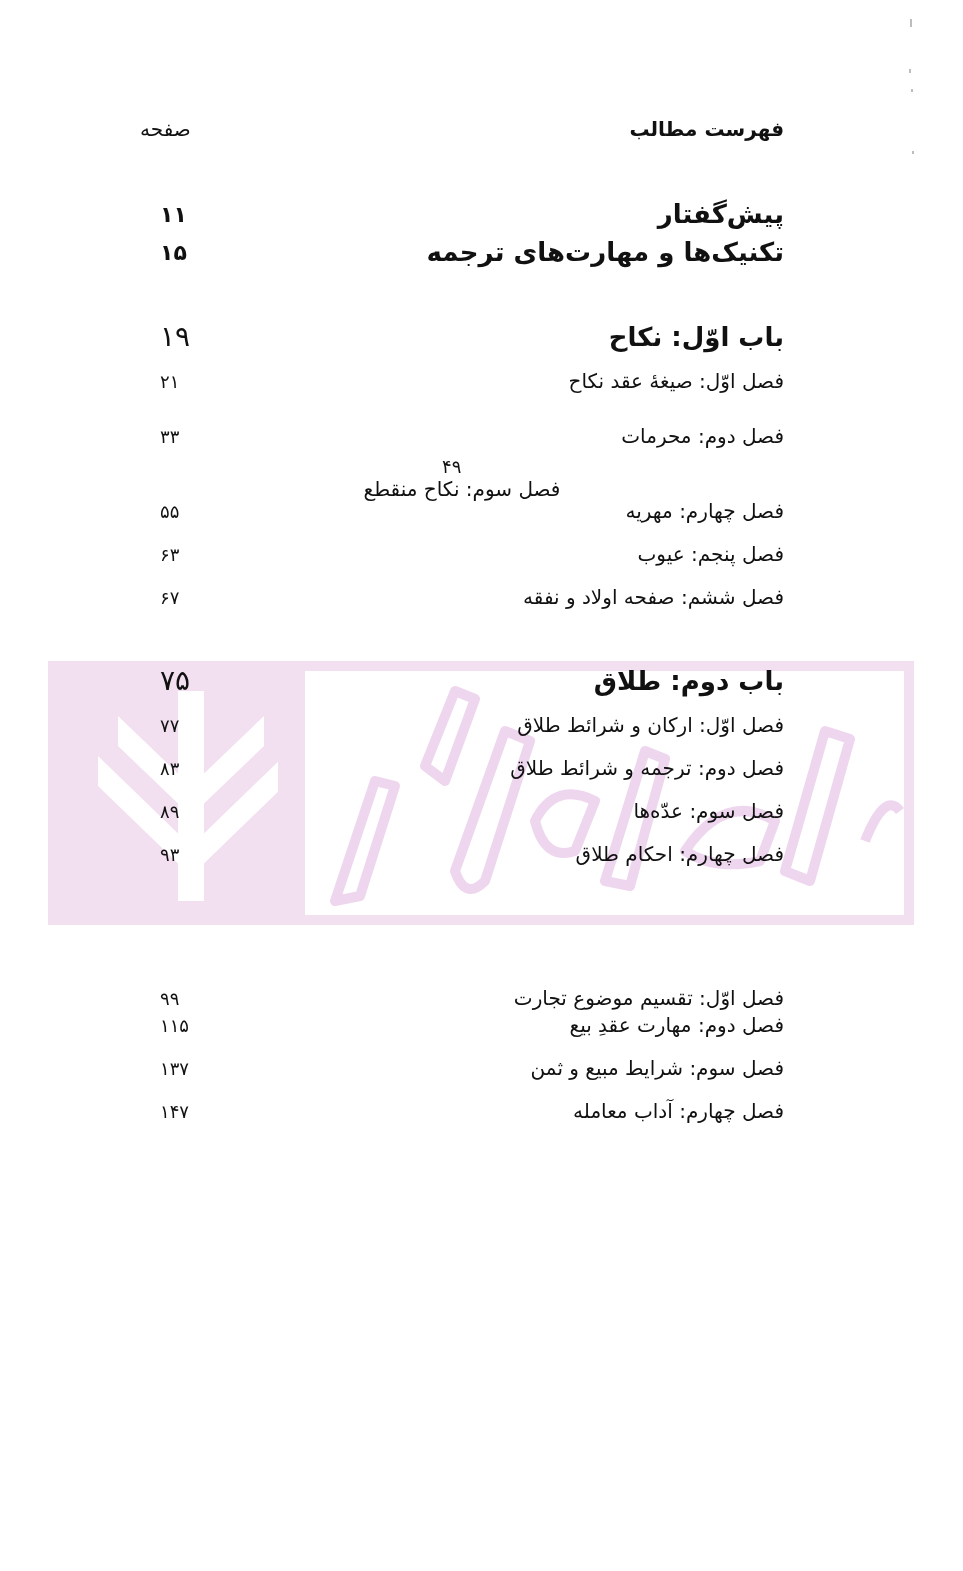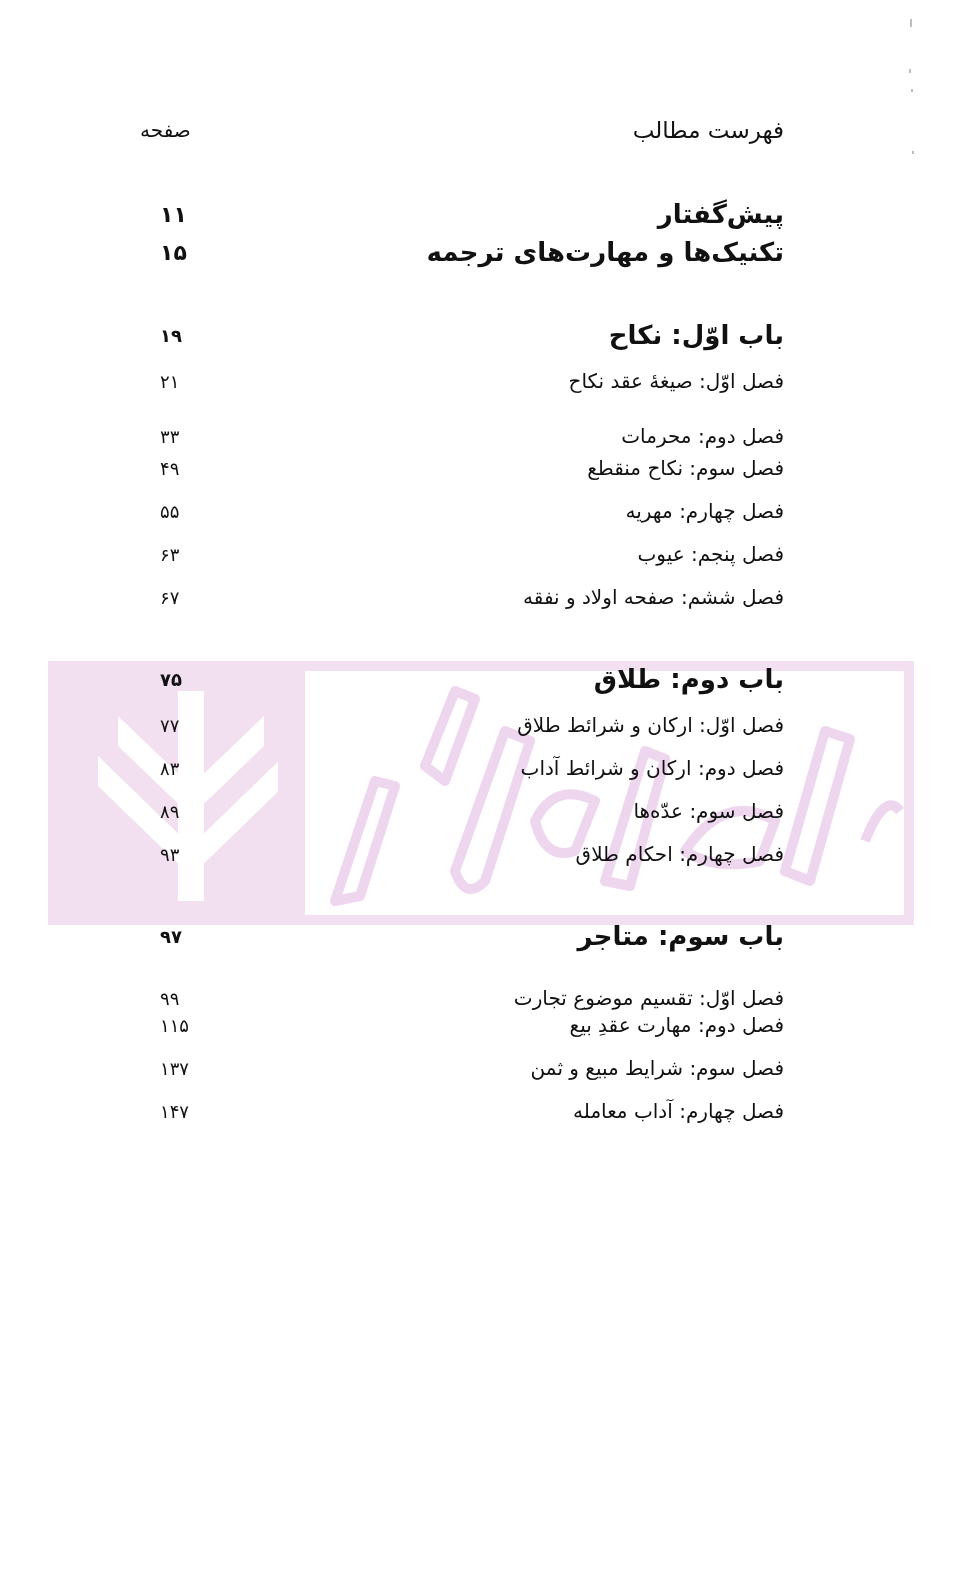--- a/index.html
+++ b/index.html
@@ -22,26 +22,26 @@
   .wm-tree { position: absolute; left: 50px; top: 20px; width: 180px; height: 220px; }
   .wm-letters { position: absolute; left: 0; top: 0; width: 599px; height: 244px; }
 
   .row {
     position: absolute; left: 140px; width: 644px; z-index: 2;
     display: flex; flex-direction: row; justify-content: space-between; align-items: center;
   }
   .title { direction: rtl; text-align: right; white-space: nowrap; }
   .num { direction: rtl; white-space: nowrap; min-width: 60px; text-align: left; }
 
-  .hdr .title { font-size: 23px; font-weight: normal; }
+  .hdr .title { font-size: 20px; font-weight: bold; }
   .hdr .num { font-size: 20px; }
   .top .title { font-size: 26px; font-weight: bold; letter-spacing: -0.5px; }
   .top .num { font-size: 22px; font-weight: bold; padding-left: 20px; }
   .part .title { font-size: 26px; font-weight: bold; }
-  .part .num { font-size: 18px; font-weight: bold; padding-left: 20px; }
+  .part .num { font-size: 28px; font-weight: normal; padding-left: 20px; }
   .ch .title { font-size: 20px; }
   .ch .num { font-size: 18px; padding-left: 20px; }
 
   .scan-dot { position: absolute; background: #bdbdbd; z-index: 1; }
 </style>
 </head>
 <body>
 
 <div class="page">
 
@@ -91,21 +91,21 @@
     <span class="title">باب اوّل: نکاح</span>
   </div>
   <div class="row ch" style="top:360px;">
     <span class="num">۲۱</span>
     <span class="title">فصل اوّل: صیغهٔ عقد نکاح</span>
   </div>
   <div class="row ch" style="top:403px;margin-top:12px;">
     <span class="num">۳۳</span>
     <span class="title">فصل دوم: محرمات</span>
   </div>
-  <div class="row ch" style="top:447px;">
+  <div class="row ch" style="top:447px;flex-direction:column;">
     <span class="num">۴۹</span>
     <span class="title">فصل سوم: نکاح منقطع</span>
   </div>
   <div class="row ch" style="top:490px;">
     <span class="num">۵۵</span>
     <span class="title">فصل چهارم: مهریه</span>
   </div>
   <div class="row ch" style="top:533px;">
     <span class="num">۶۳</span>
     <span class="title">فصل پنجم: عیوب</span>
@@ -118,35 +118,31 @@
   <div class="row part" style="top:655px;">
     <span class="num">۷۵</span>
     <span class="title">باب دوم: طلاق</span>
   </div>
   <div class="row ch" style="top:704px;">
     <span class="num">۷۷</span>
     <span class="title">فصل اوّل: ارکان و شرائط طلاق</span>
   </div>
   <div class="row ch" style="top:747px;">
     <span class="num">۸۳</span>
-    <span class="title">فصل دوم: ارکان و شرائط آداب</span>
+    <span class="title">فصل دوم: ترجمه و شرائط طلاق</span>
   </div>
   <div class="row ch" style="top:790px;">
     <span class="num">۸۹</span>
     <span class="title">فصل سوم: عدّه‌ها</span>
   </div>
   <div class="row ch" style="top:833px;">
     <span class="num">۹۳</span>
     <span class="title">فصل چهارم: احکام طلاق</span>
   </div>
 
-  <div class="row part" style="top:912px;">
-    <span class="num">۹۷</span>
-    <span class="title">باب سوم: متاجر</span>
-  </div>
   <div class="row ch" style="top:961px;margin-top:16px;">
     <span class="num">۹۹</span>
     <span class="title">فصل اوّل: تقسیم موضوع تجارت</span>
   </div>
   <div class="row ch" style="top:1004px;">
     <span class="num">۱۱۵</span>
     <span class="title">فصل دوم: مهارت عقدِ بیع</span>
   </div>
   <div class="row ch" style="top:1047px;">
     <span class="num">۱۳۷</span>

